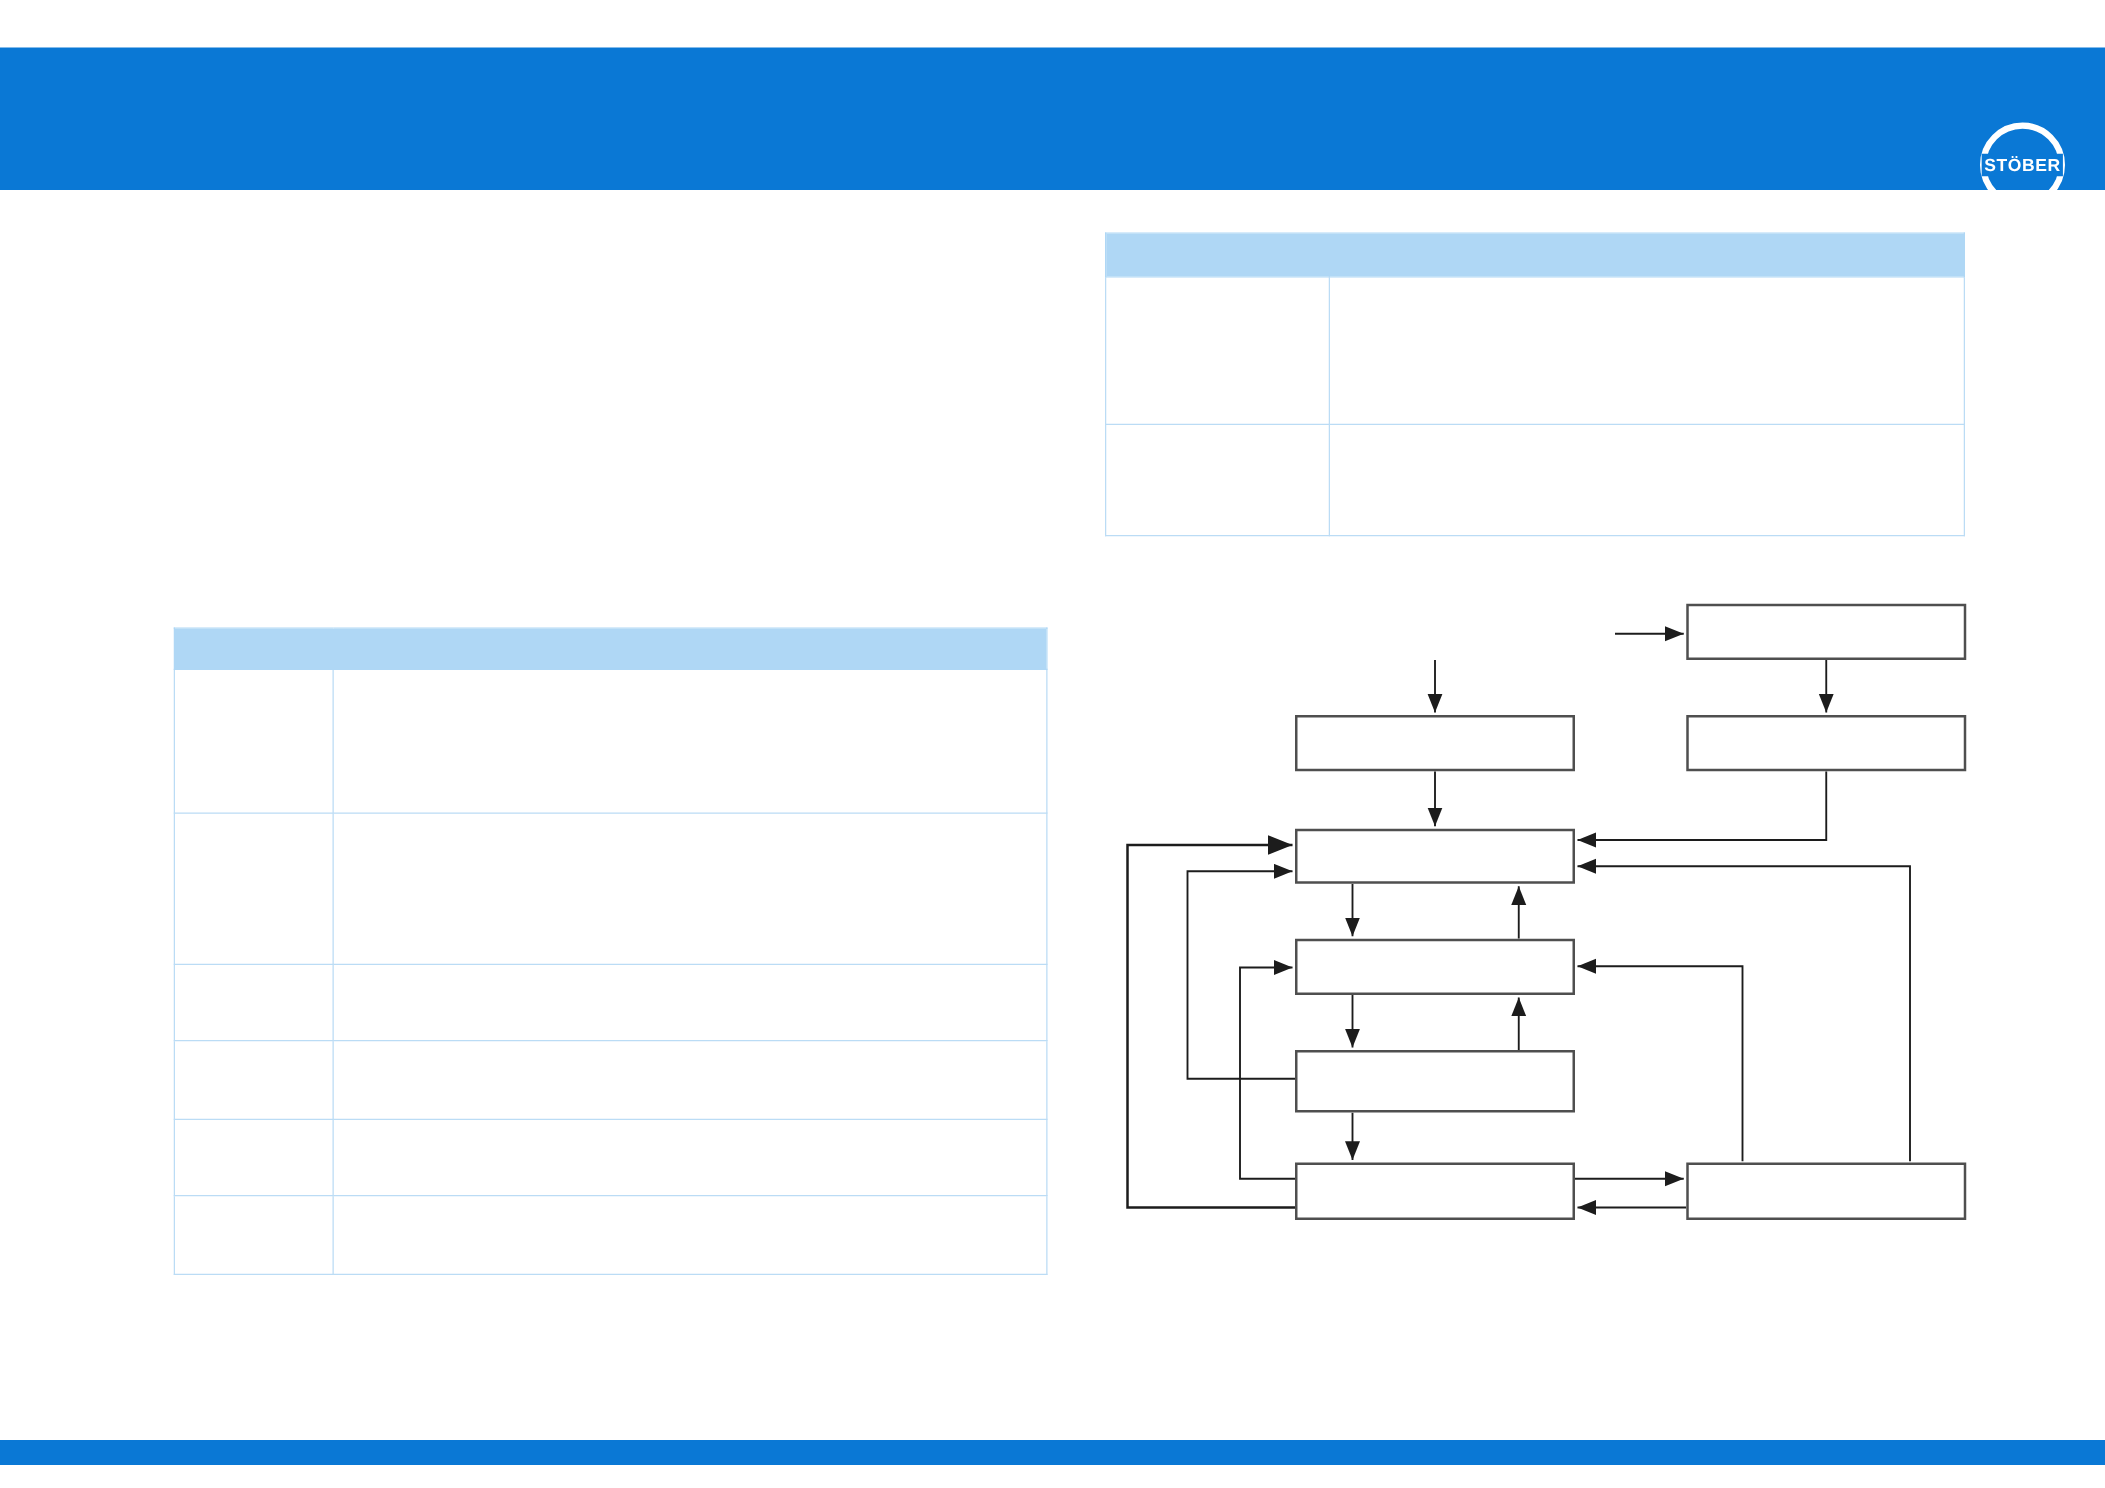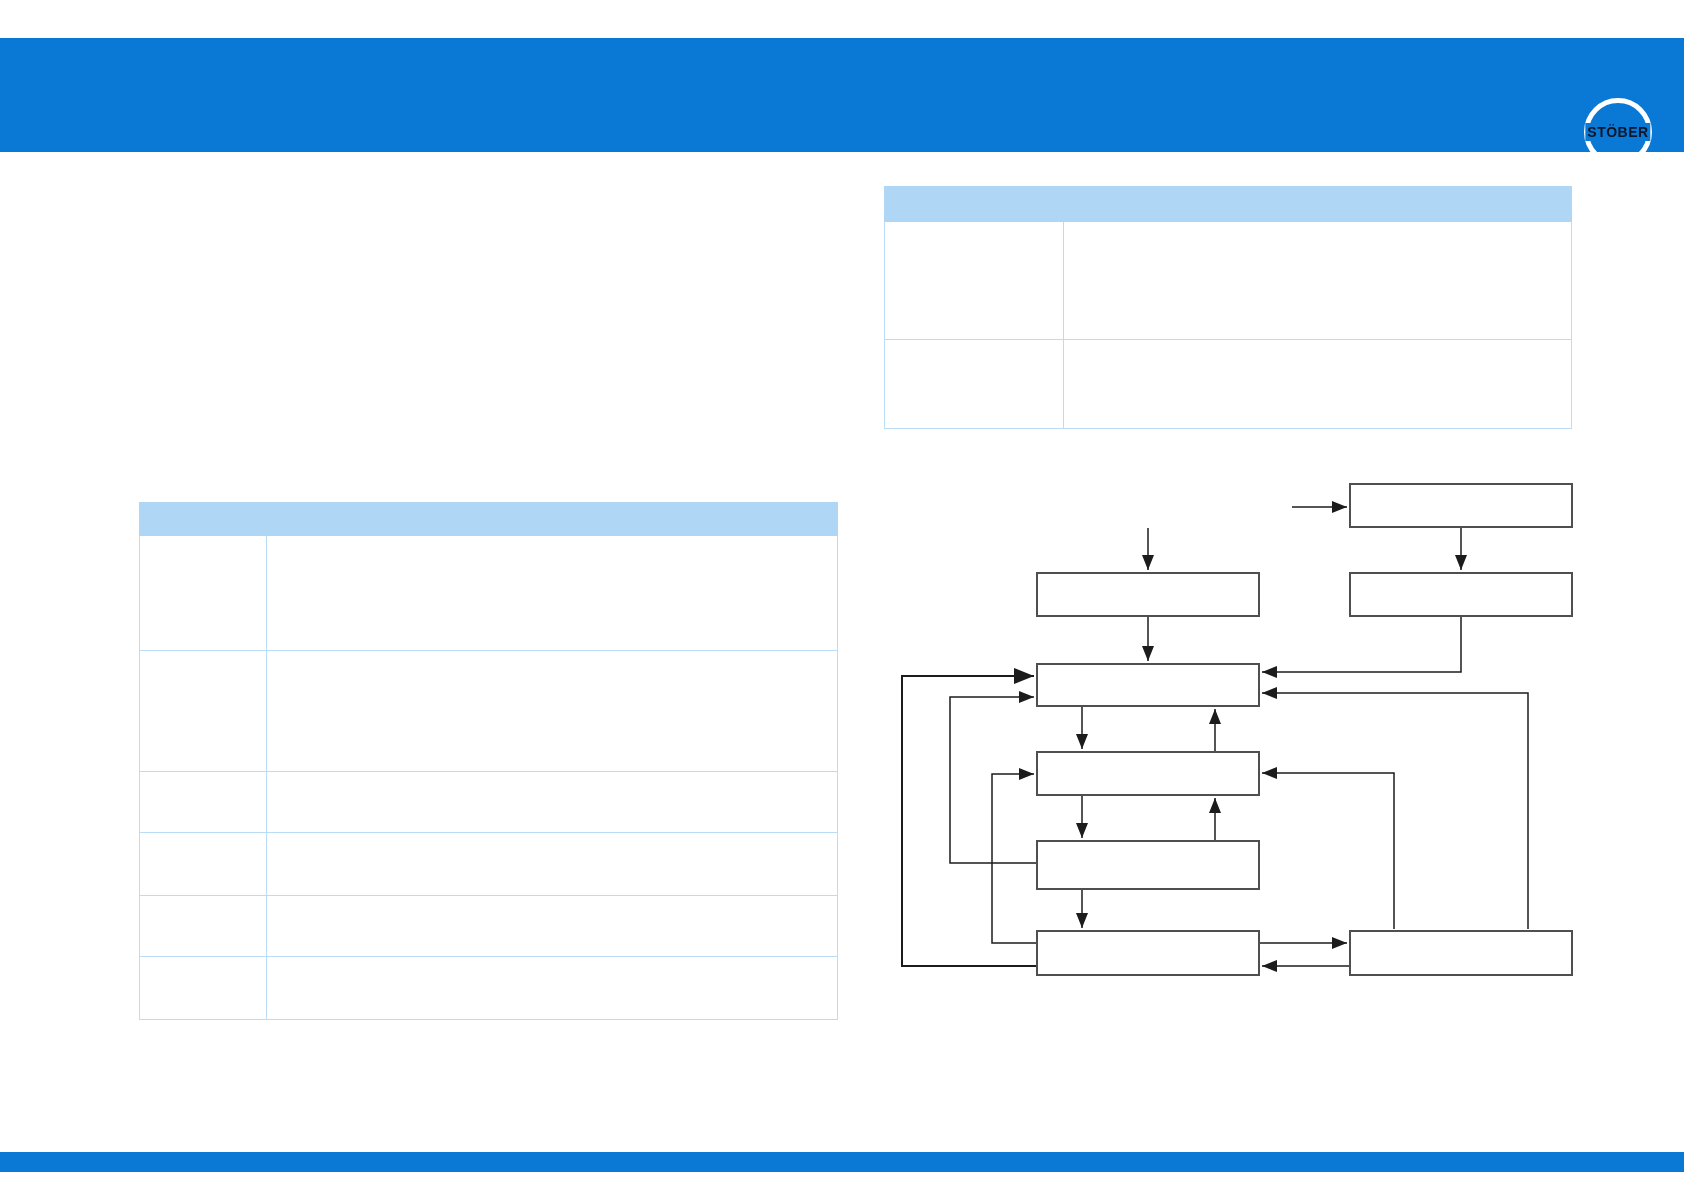--- a/index.html
+++ b/index.html
@@ -14,21 +14,21 @@
   .page{position:relative;width:1684px;height:1190px;background:#ffffff;overflow:hidden;}
 
   
   .header-bar{position:absolute;left:0;top:38px;width:1684px;height:114px;background:var(--brand-blue);}
   .footer-bar{position:absolute;left:0;top:1152px;width:1684px;height:20px;background:var(--brand-blue);}
 
   
   .logo{position:absolute;left:1584px;top:60px;width:68px;height:68px;}
   .logo-ring{position:absolute;left:0;top:0;width:68px;height:68px;border:5px solid #ffffff;border-radius:50%;}
   .logo-text{position:absolute;left:50%;top:50%;transform:translate(-50%,-50%);
-    background:var(--brand-blue);color:#0f172a;font-weight:bold;font-size:14px;
+    background:var(--brand-blue);color:#ffffff;font-weight:bold;font-size:14px;
     letter-spacing:0.5px;padding:1px 2px;white-space:nowrap;}
 
   
   table.datatable{position:absolute;border-collapse:collapse;table-layout:fixed;}
   table.datatable td{border:1px solid var(--table-border);background:#ffffff;
     font-size:13px;color:#333;vertical-align:top;padding:4px 6px;overflow:hidden;}
   table.datatable td.head{background:var(--table-header-fill);border:1px solid var(--table-header-fill);}
 
   #right-table{left:884px;top:186px;width:687px;}
   #right-table col.c1{width:179px;} #right-table col.c2{width:508px;}

